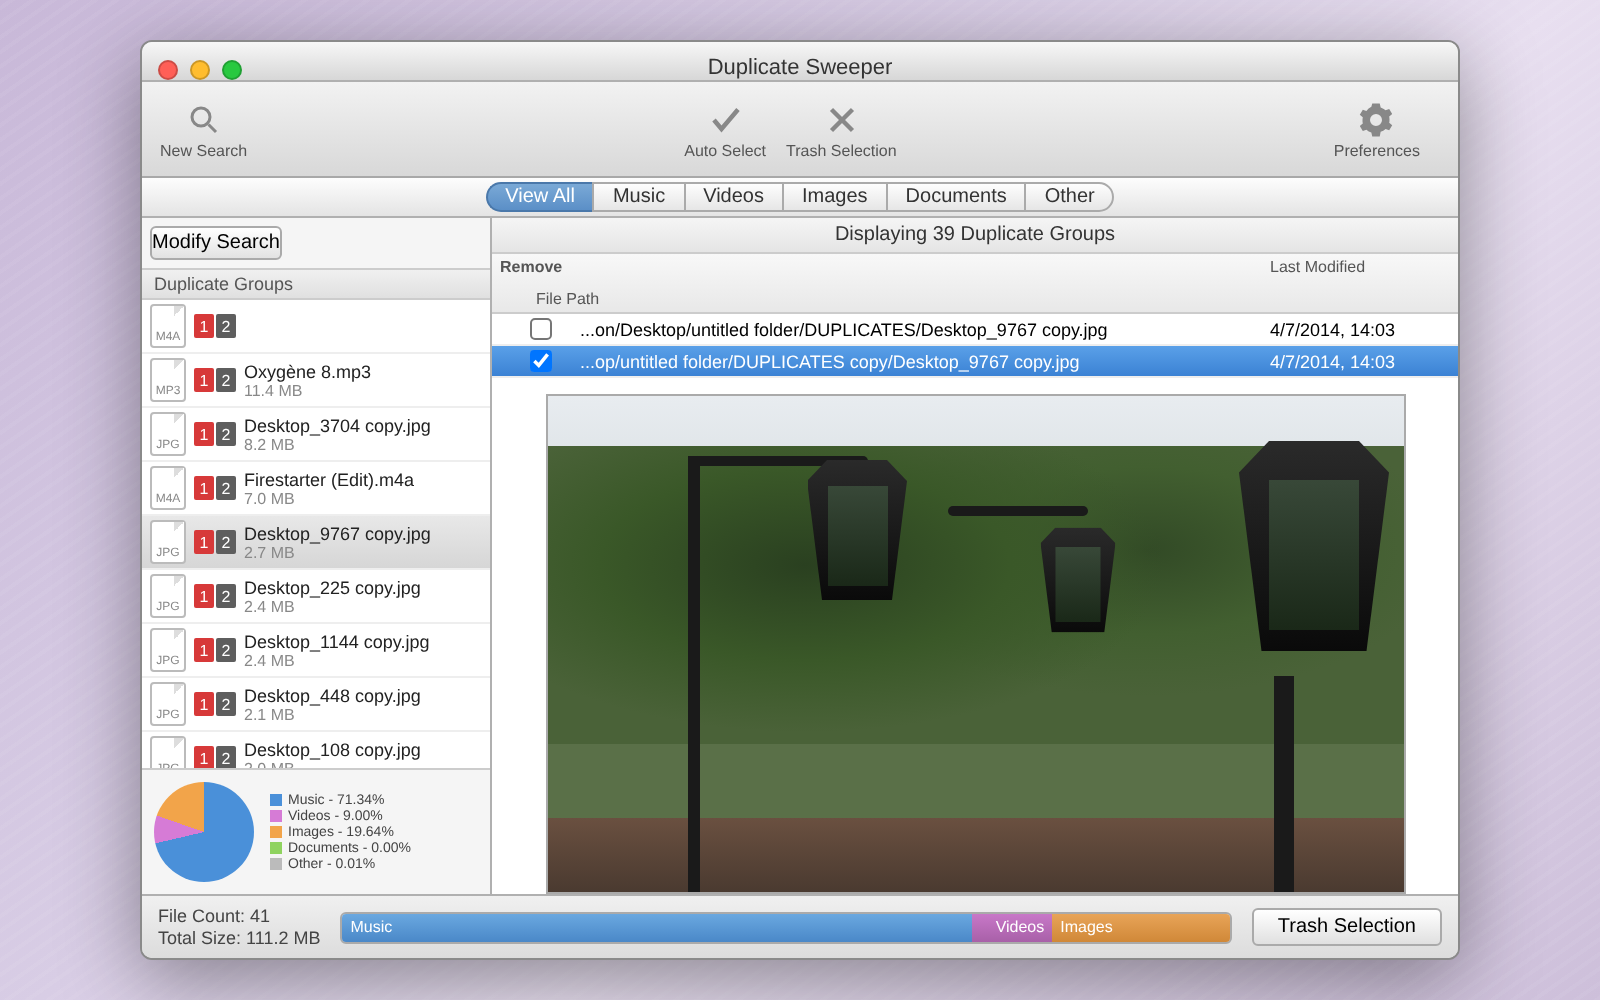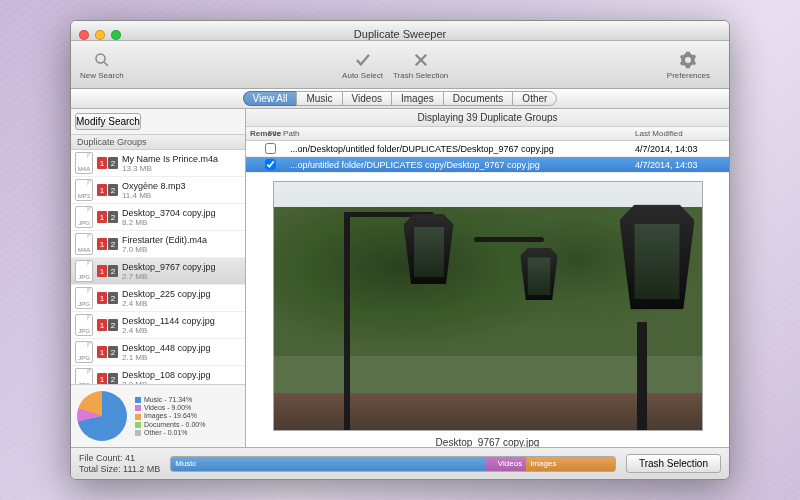--- a/index.html
+++ b/index.html
@@ -37,21 +37,21 @@
 .li-name { font-size:9px; color:#222; white-space:nowrap; overflow:hidden; text-overflow:ellipsis; max-width:110px;}
 .li-size { font-size:8px; color:#888; }
 .piewrap { padding:6px; display:flex; gap:8px; align-items:center; border-top:1px solid #ccc; background:#f5f5f5;}
 .pie { width:50px; height:50px; border-radius:50%; background: conic-gradient(#4a90d9 0% 71.34%, #d67bd6 71.34% 80.34%, #f2a44a 80.34% 99.98%, #8fd35f 99.98% 99.98%, #bbb 99.98% 100%); position:relative; }
 .legend { font-size:7px; color:#444; display:flex; flex-direction:column; gap:1px;}
 .legend div::before { content:""; display:inline-block; width:6px; height:6px; margin-right:3px; vertical-align:middle;}
 .lg-m::before{background:#4a90d9;} .lg-v::before{background:#d67bd6;} .lg-i::before{background:#f2a44a;} .lg-d::before{background:#8fd35f;} .lg-o::before{background:#bbb;}
 .main { flex:1; display:flex; flex-direction:column; background:#fff; }
 .mhdr { font-size:10px; text-align:center; padding:3px; color:#333; background:linear-gradient(#f5f5f5,#e5e5e5); border-bottom:1px solid #ccc;}
 .cols { display:flex; font-size:8px; color:#555; background:linear-gradient(#f8f8f8,#e8e8e8); border-bottom:1px solid #ccc; padding:2px 4px;}
-.c1 { width:18px;font-weight:bold; } .c2 { flex:1; } .c3 { width:90px; }
+.c1 { width:18px;font-weight:bold; } .c2 { flex:1;margin-top:16px; } .c3 { width:90px; }
 .rows { }
 .row { display:flex; align-items:center; font-size:9px; padding:2px 4px; border-bottom:1px solid #eee;}
 .row.sel { background:linear-gradient(#5aa0e8,#3b82d4); color:#fff; }
 .chk { width:40px; display:flex; justify-content:center;}
 .chk input { width:11px; height:11px;}
 .fp { flex:1; white-space:nowrap; overflow:hidden; text-overflow:ellipsis;}
 .lm { width:90px; }
 .preview { flex:1; display:flex; flex-direction:column; align-items:center; justify-content:center; padding:8px;}
 .preview-img { width: 430px; height: 250px; border:1px solid #aaa; background:#5a7048; position:relative; overflow:hidden;}
 .sky { position:absolute; top:0; left:0; right:0; height:35%; background:linear-gradient(#e8ecf0,#d0d8da);}
@@ -137,24 +137,20 @@
     <div class="sidebar">
       <button class="modbtn">Modify Search</button>
       <div class="sechdr">Duplicate Groups</div>
       <div class="list" id="side-list">
           <div class="li">
             <div class="ficon">M4A</div>
     <div class="badges">
               <div class="badge b1">1</div>
               <div class="badge b2">2</div>
             </div>
-    <div class="li-txt">
-              <div class="li-name">My Name Is Prince.m4a</div>
-              <div class="li-size">13.3 MB</div>
-            </div>
           </div>
           <div class="li">
             <div class="ficon">MP3</div>
     <div class="badges">
               <div class="badge b1">1</div>
               <div class="badge b2">2</div>
             </div>
     <div class="li-txt">
               <div class="li-name">Oxygène 8.mp3</div>
               <div class="li-size">11.4 MB</div>

